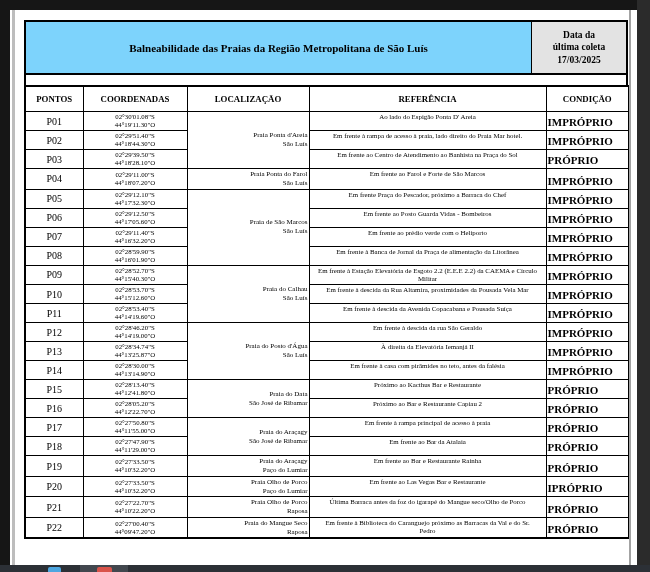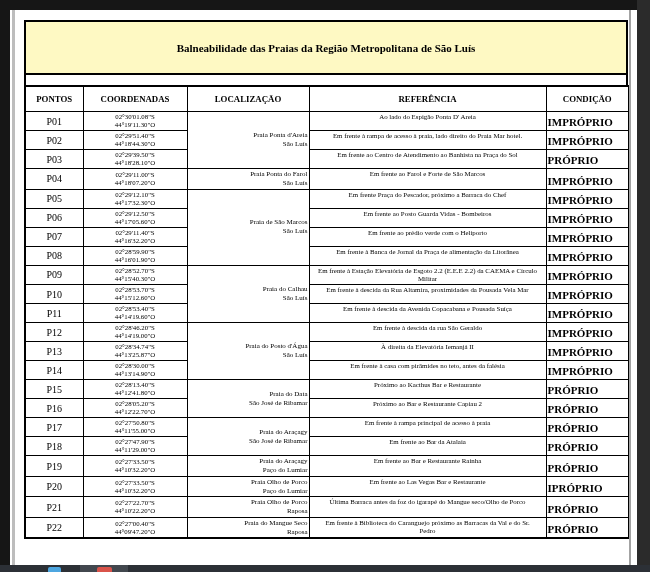--- a/index.html
+++ b/index.html
@@ -15,21 +15,21 @@
   .page { position: absolute; left: 10px; top: 10px; width: 627px; height: 555px; background: #ffffff; }
   .page-edge-left { position: absolute; left: 12px; top: 10px; width: 3px; height: 555px; background: #bdbdbd; }
   .page-edge-right { position: absolute; left: 629px; top: 10px; width: 2px; height: 555px; background: #a3a3a3; }
   .right-dark { position: absolute; left: 637px; top: 0; width: 13px; height: 572px; background: #2b2b2b; }
   .left-dark { position: absolute; left: 0; top: 0; width: 10px; height: 572px; background: #161616; }
 
   .doc-content { position: absolute; left: 14px; top: 10px; width: 604px; }
 
   .title-row { display: flex; border: 2px solid #000; height: 55px; }
   .title-cell {
-    flex: 1; background: #fef9c3;
+    flex: 1; background: #7dd3fc;
     display: flex; align-items: center; justify-content: center;
     font-weight: bold; font-size: 11px; text-align: center; color: #000;
   }
   .date-cell {
     width: 95px; background: #e3e3e3; border-left: 1px solid #000;
     display: flex; flex-direction: column; align-items: center; justify-content: center;
     font-weight: bold; font-size: 9.5px; line-height: 1.3; text-align: center; color: #000;
   }
   .spacer-row { height: 10px; border-left: 2px solid #000; border-right: 2px solid #000; background: #fff; }
 
@@ -56,20 +56,25 @@
 
 <div class="viewer">
   <div class="top-strip"></div>
   <div class="left-dark"></div>
   <div class="right-dark"></div>
   <div class="page">
     <div class="doc-content">
 
       <div class="title-row">
         <div class="title-cell">Balneabilidade das Praias da Região Metropolitana de São Luís</div>
+        <div class="date-cell">
+          <div>Data da</div>
+          <div>última coleta</div>
+          <div>17/03/2025</div>
+        </div>
       </div>
 
       <div class="spacer-row"></div>
 
       <table class="main">
         <colgroup>
           <col style="width:58px">
             <col style="width:104px">
             <col style="width:122px">
             <col style="width:237px">

